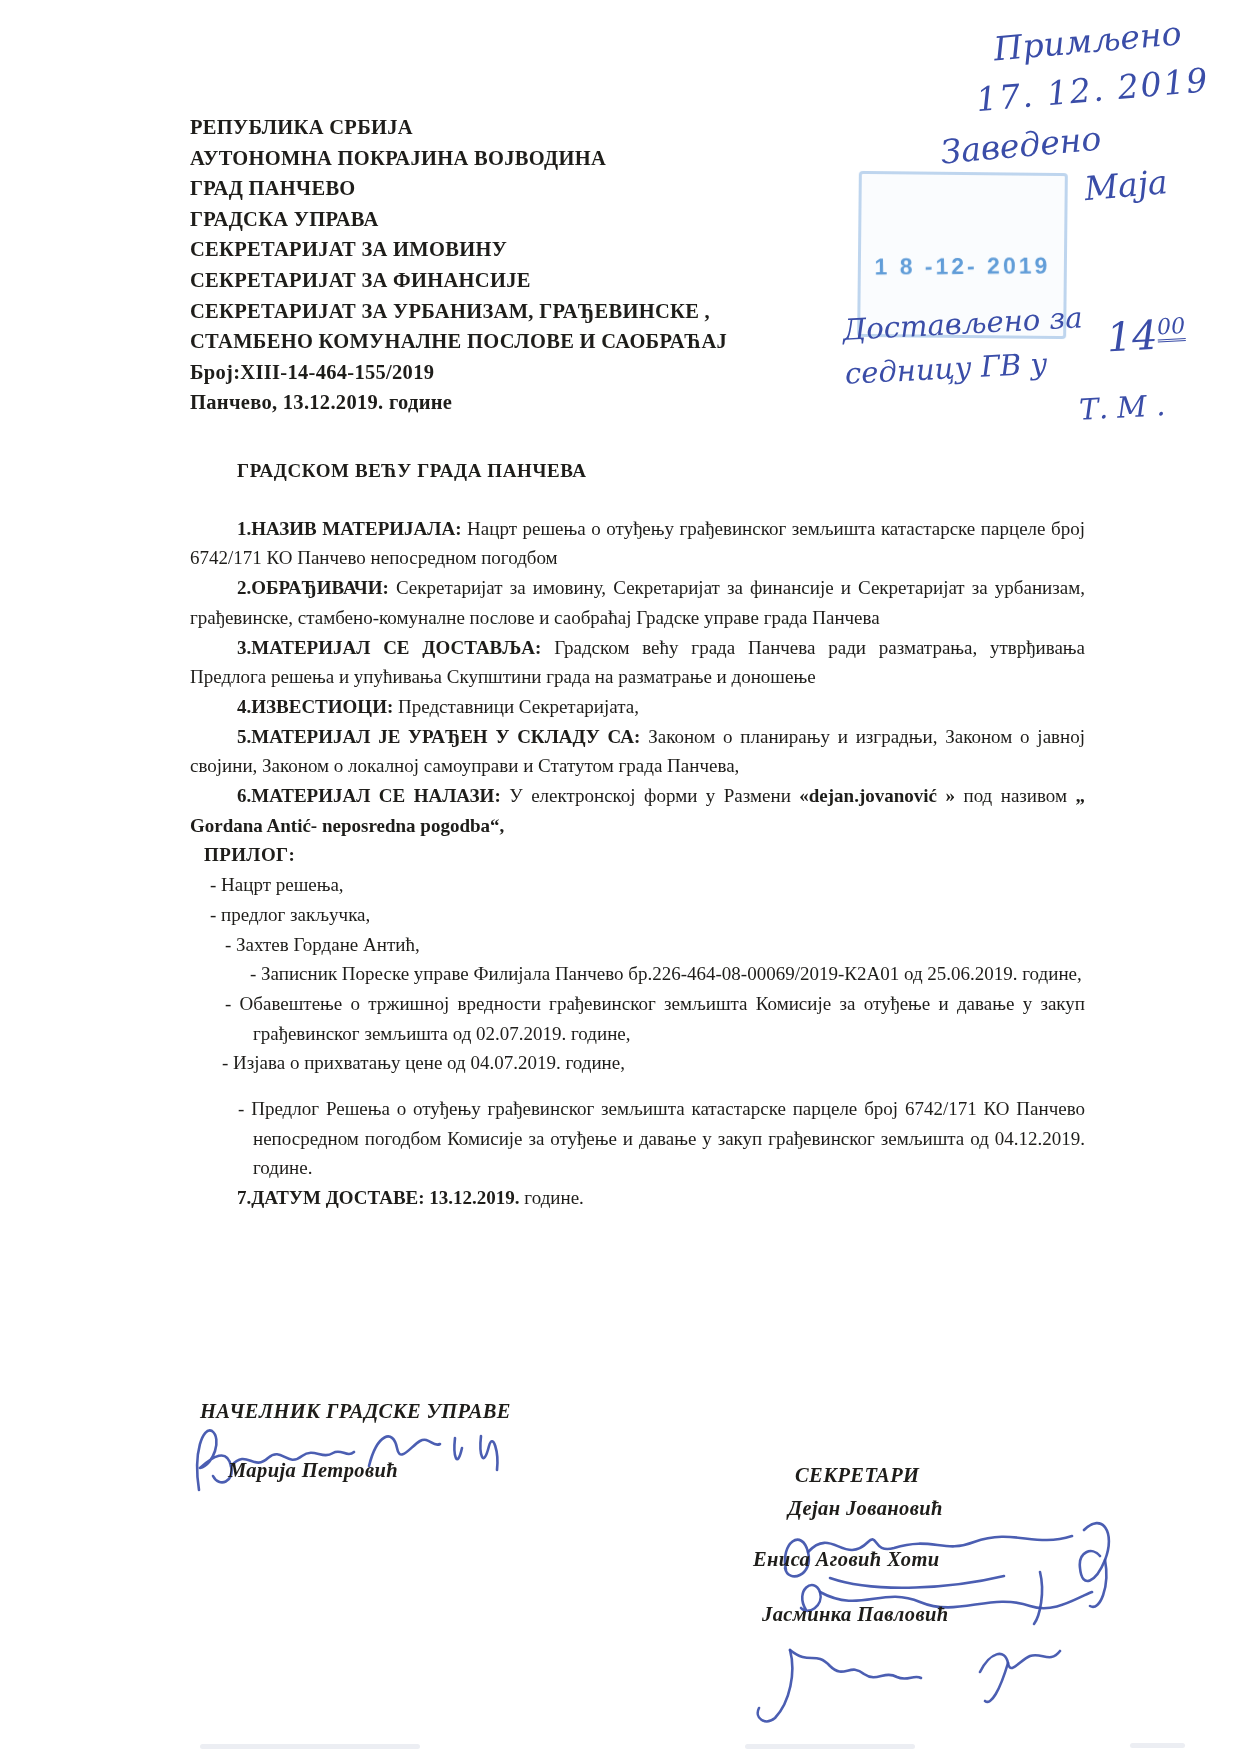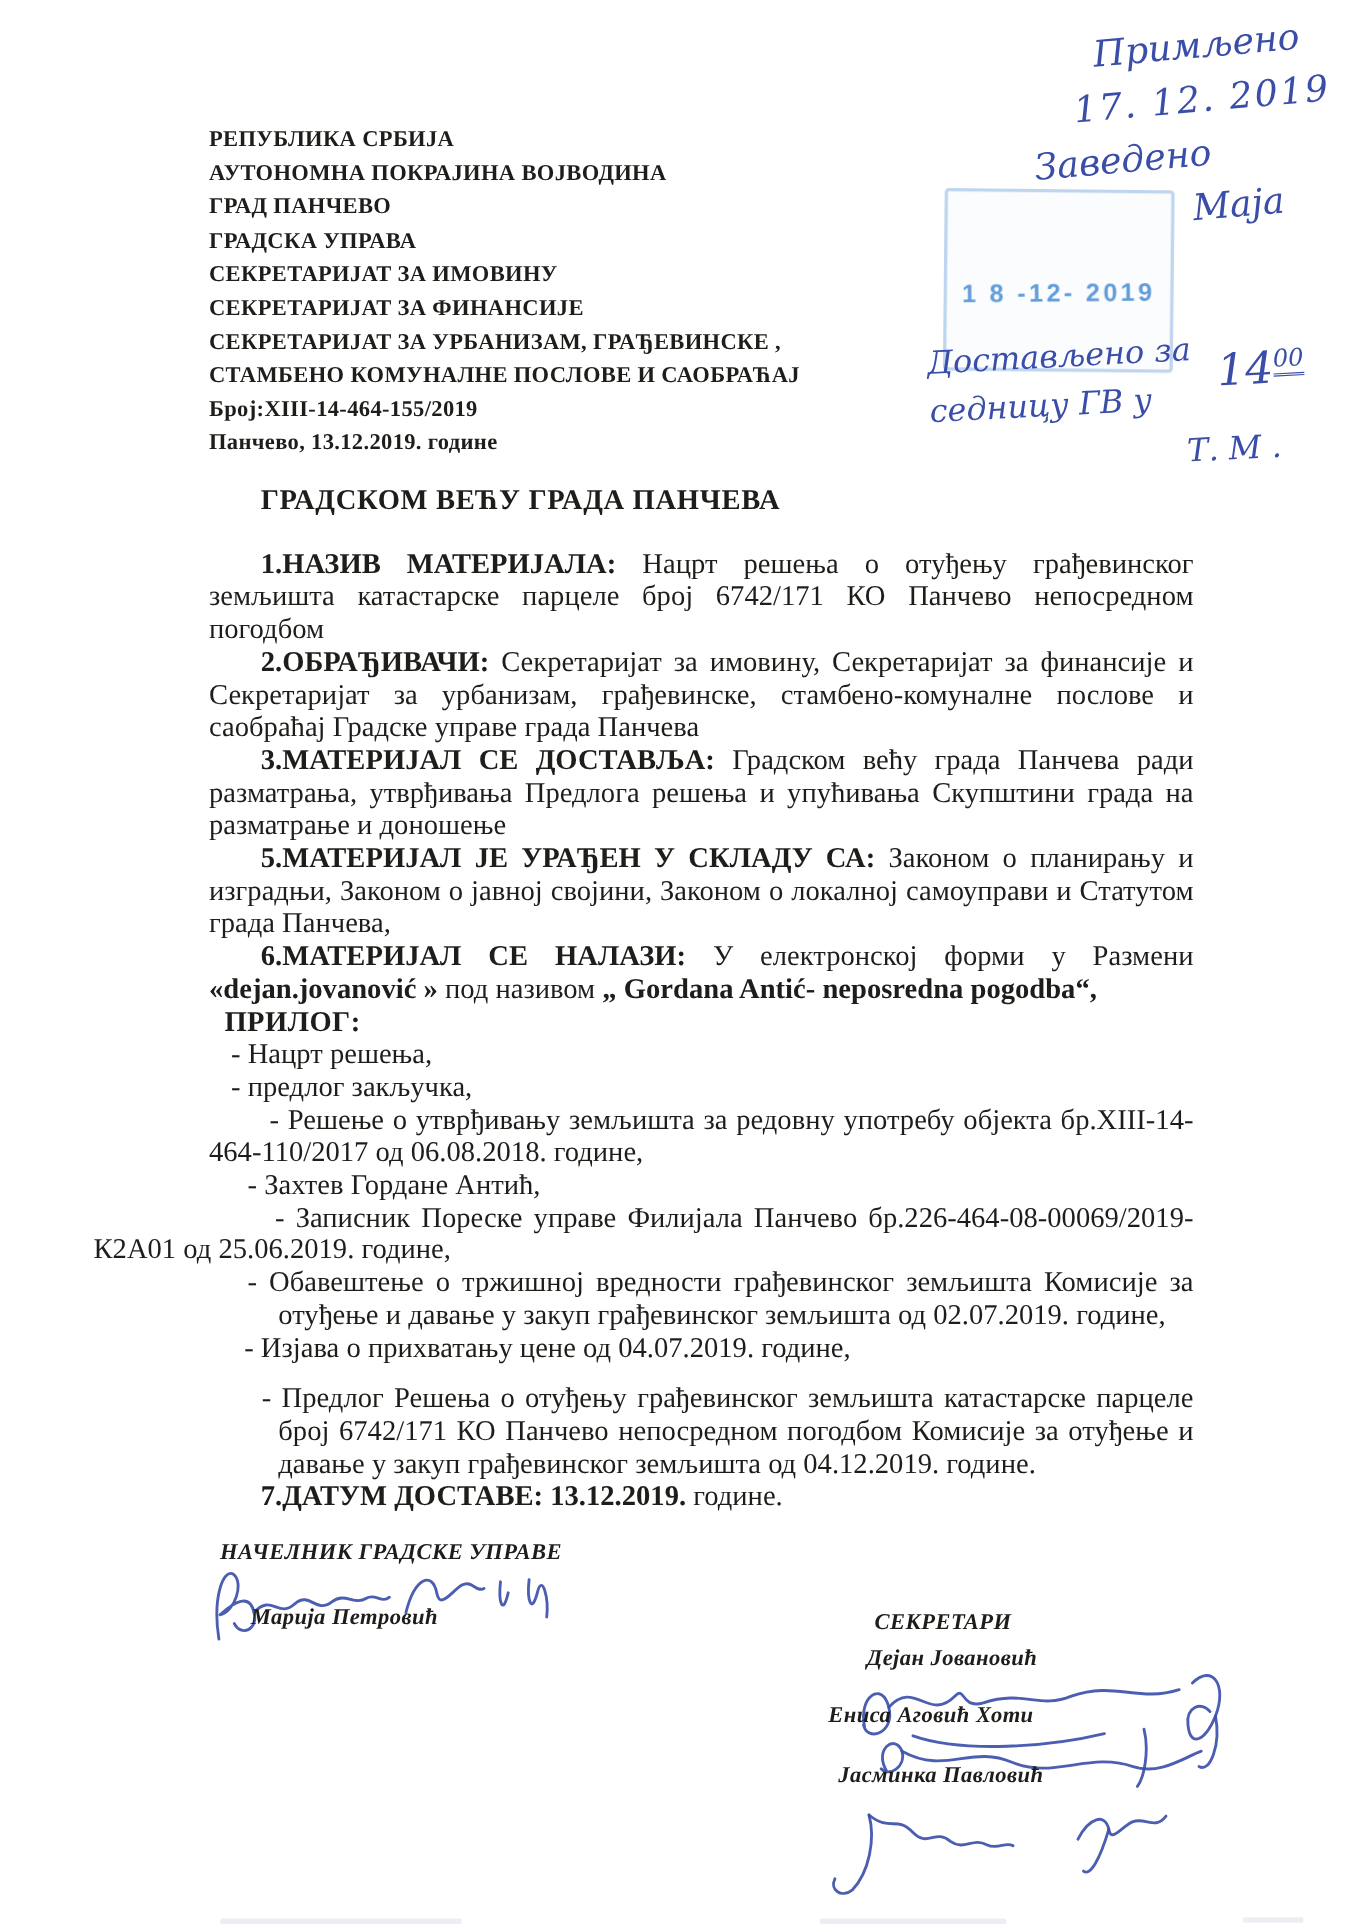--- a/index.html
+++ b/index.html
@@ -9,22 +9,22 @@
     font-family:"Liberation Serif", serif; color:#1e1d1a;
   }
   
   .letterhead {
     position:absolute; left:190px; top:112px;
     font-weight:bold; font-size:20.5px; line-height:30.6px; letter-spacing:0.3px;
     white-space:nowrap;
   }
   
   .docbody {
-    position:absolute; left:190px; top:440px; width:895px;
-    font-size:26px; line-height:29.7px;
+    position:absolute; left:190px; top:456px; width:895px;
+    font-size:19px; line-height:29.7px;
   }
   .recipient { margin-left:47px; font-weight:bold; letter-spacing:0.6px; margin-bottom:28px; }
   .para { text-align:justify; text-indent:47px; }
   .b { font-weight:bold; }
   .prilog-h { margin-left:14px; font-weight:bold; letter-spacing:0.4px; }
   .li-simple   { margin-left:20px; }
   .li-reshenje { text-indent:55px; text-align:justify; }
   .li-zahtev   { margin-left:35px; }
   .li-zapisnik { margin-left:-105px; text-indent:165px; text-align:justify; }
   .li-obav     { margin-left:63px; text-indent:-28px; text-align:justify; }
@@ -120,30 +120,30 @@
 
   <div class="docbody">
     <div class="recipient">ГРАДСКОМ ВЕЋУ ГРАДА ПАНЧЕВА</div>
 
     <div class="para"><span class="b">1.НАЗИВ МАТЕРИЈАЛА:</span><span> Нацрт решења о отуђењу грађевинског земљишта катастарске парцеле број 6742/171 КО Панчево непосредном погодбом</span></div>
 
     <div class="para"><span class="b">2.ОБРАЂИВАЧИ:</span><span> Секретаријат за имовину, Секретаријат за финансије и Секретаријат за урбанизам, грађевинске, стамбено-комуналне послове и саобраћај Градске управе града Панчева</span></div>
 
     <div class="para"><span class="b">3.МАТЕРИЈАЛ СЕ ДОСТАВЉА:</span><span> Градском већу града Панчева ради разматрања, утврђивања Предлога решења и упућивања Скупштини града на разматрање и доношење</span></div>
 
+    <div class="para"><span class="b">4.ИЗВЕСТИОЦИ:</span><span> Представници Секретаријата,</span></div>
 
     <div class="para"><span class="b">5.МАТЕРИЈАЛ ЈЕ УРАЂЕН У СКЛАДУ СА:</span><span> Законом о планирању и изградњи,  Законом о јавној својини, Законом о локалној самоуправи и Статутом града Панчева,</span></div>
 
     <div class="para"><span class="b">6.МАТЕРИЈАЛ СЕ НАЛАЗИ:</span><span> У електронској форми у Размени </span><span class="b">«dejan.jovanović »</span><span> под називом </span><span class="b">„ Gordana Antić- neposredna pogodba“,</span></div>
 
     <div class="prilog-h">ПРИЛОГ:</div>
 
     <div class="li-simple">- Нацрт решења,</div>
     <div class="li-simple">- предлог закључка,</div>
-    <div class="li-reshenje">- Решење о утврђивању земљишта за редовну употребу објекта бр.XIII-14-464-110/2017 од 06.08.2018. године,</div>
     <div class="li-zahtev">- Захтев  Гордане Антић,</div>
     <div class="li-zapisnik">- Записник Пореске управе Филијала Панчево бр.226-464-08-00069/2019-К2А01 од 25.06.2019. године,</div>
     <div class="li-obav">- Обавештење о тржишној вредности грађевинског земљишта Комисије за отуђење и давање у закуп грађевинског земљишта од 02.07.2019. године,</div>
     <div class="li-izjava">- Изјава о прихватању цене од 04.07.2019. године,</div>
     <div class="li-predlog">- Предлог Решења о отуђењу грађевинског земљишта катастарске парцеле број 6742/171 КО Панчево непосредном погодбом Комисије за отуђење и давање у закуп грађевинског земљишта од 04.12.2019. године.</div>
 
     <div class="li-datum"><span class="b">7.ДАТУМ ДОСТАВЕ: 13.12.2019.</span><span> године.</span></div>
   </div>
 
   <div class="sig-title nachelnik-title">НАЧЕЛНИК ГРАДСКЕ УПРАВЕ</div>

